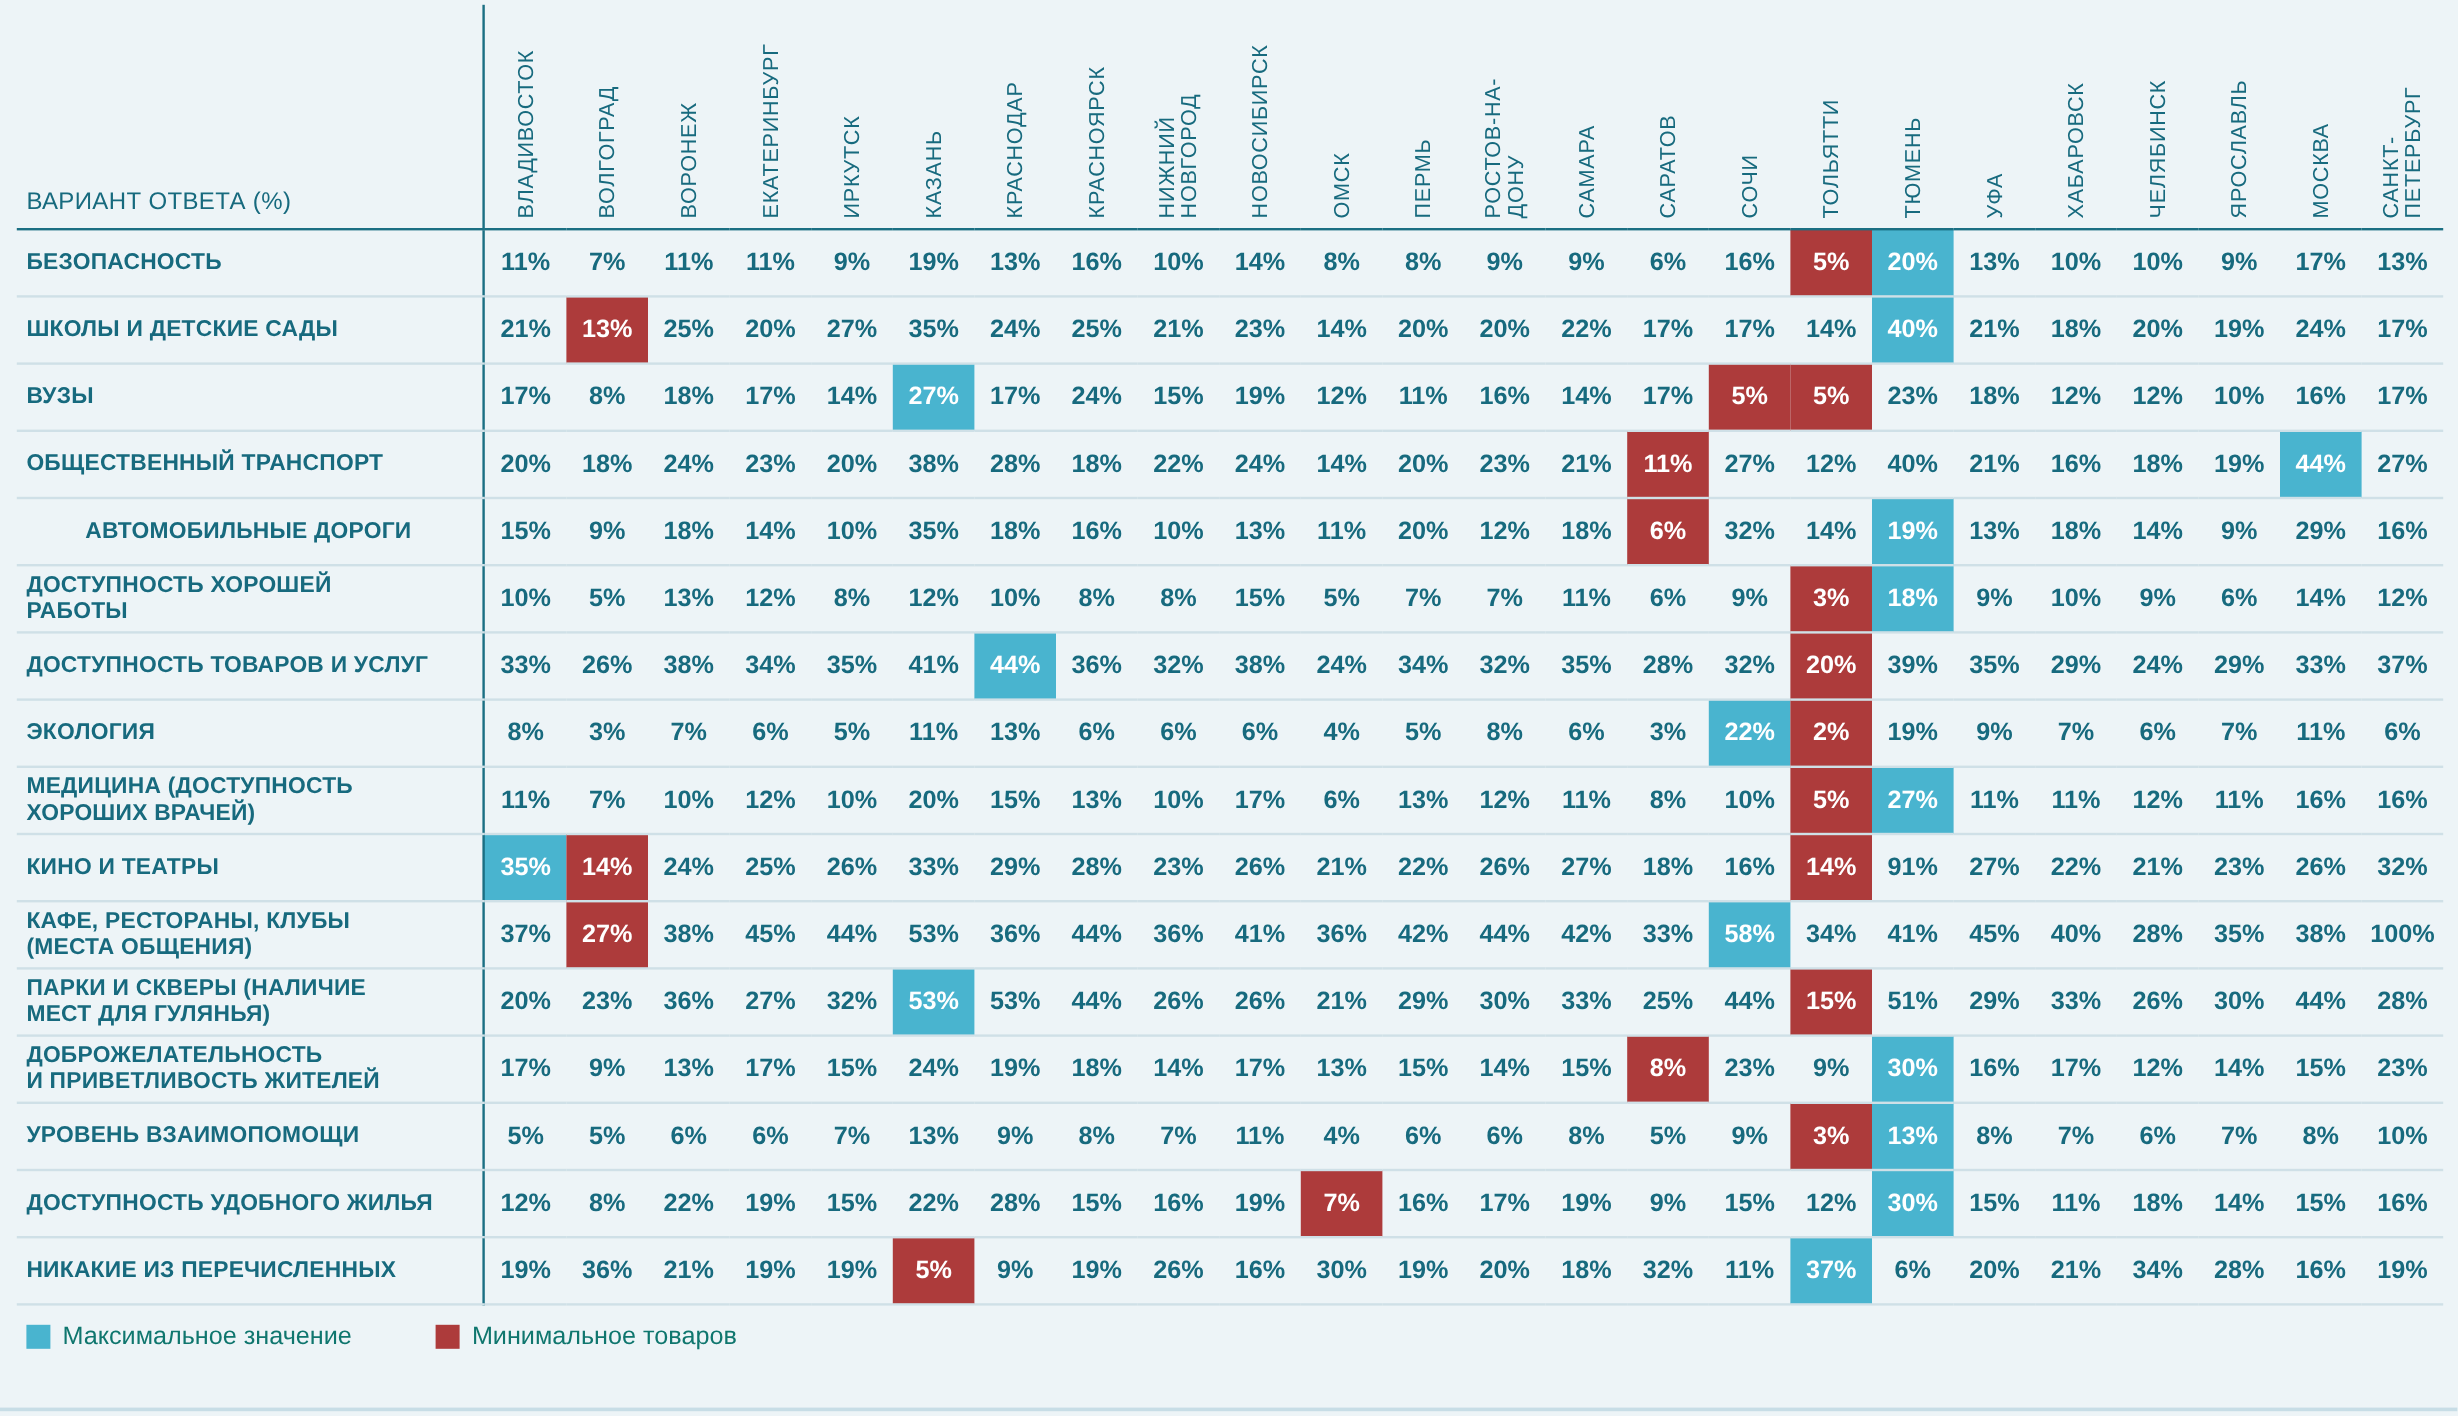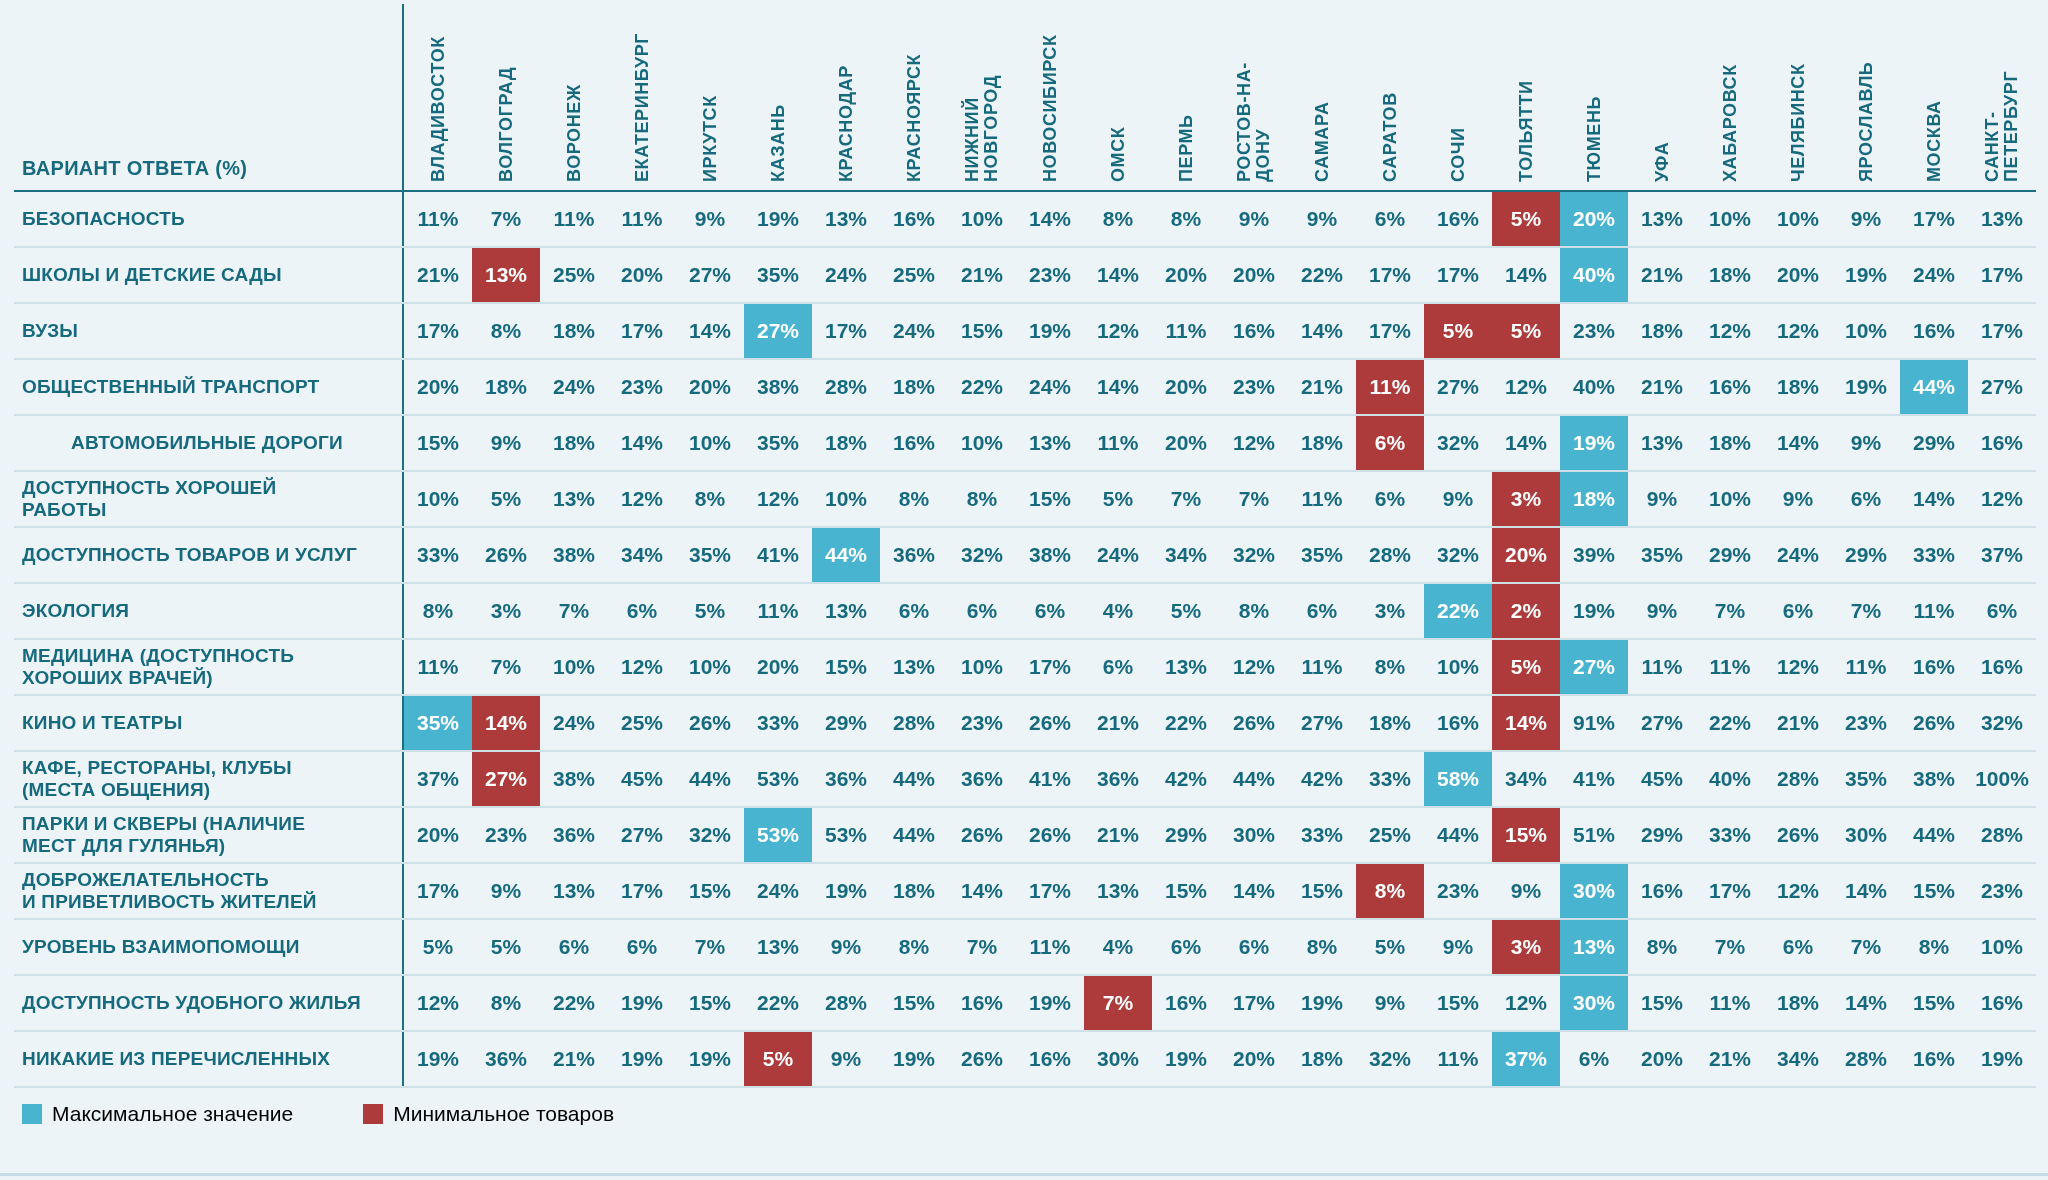--- a/index.html
+++ b/index.html
@@ -24,21 +24,21 @@
   table.matrix {
     border-collapse: collapse;
     table-layout: fixed;
     width: 2020px;
     margin-top: 4px;
   }
   
   thead th {
     vertical-align: bottom;
     padding: 0;
-    font-weight: bold;
+    font-weight: normal;
   }
   th.corner {
     width: 380px;
     text-align: left;
     vertical-align: bottom;
     padding: 0 0 10px 8px;
     font-size: 20px;
     letter-spacing: .3px;
     color: #176a7e;
     text-transform: uppercase;
@@ -99,21 +99,21 @@
     background: #ad3b3b;
     color: #ffffff;
   }
   
   .legend {
     display: flex;
     align-items: center;
     gap: 14px;
     margin: 14px 0 0 8px;
     font-size: 21px;
-    color: #000000;
+    color: #0f766e;
     font-weight: normal;
   }
   .legend .item {
     display: flex;
     align-items: center;
     gap: 10px;
     margin-right: 56px;
   }
   .legend .swatch {
     width: 20px;

